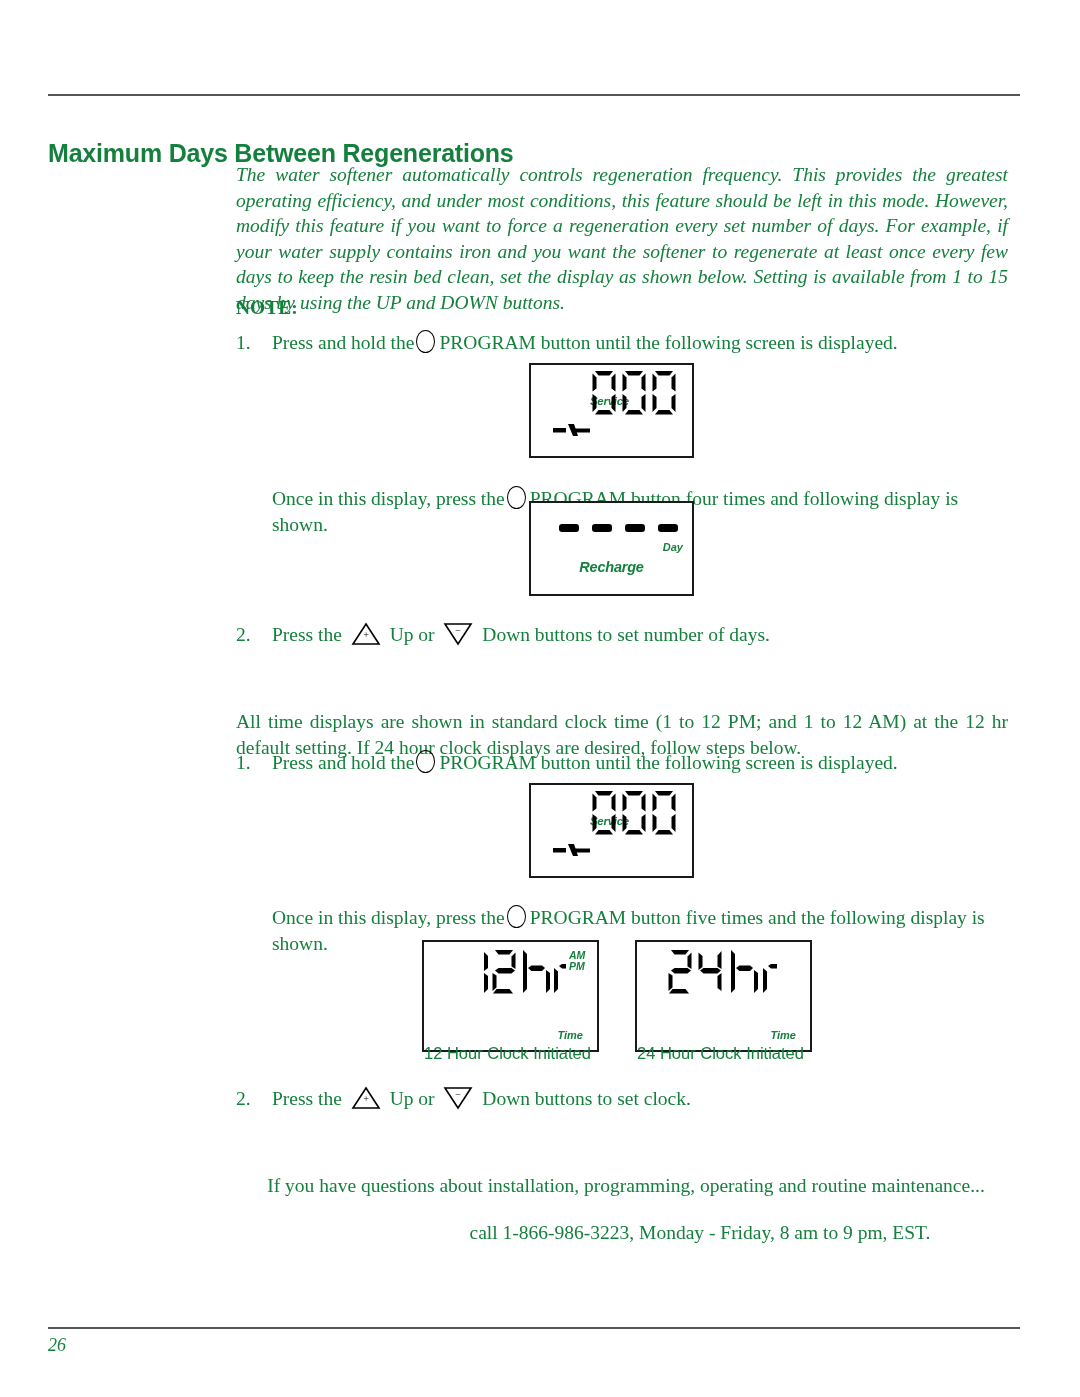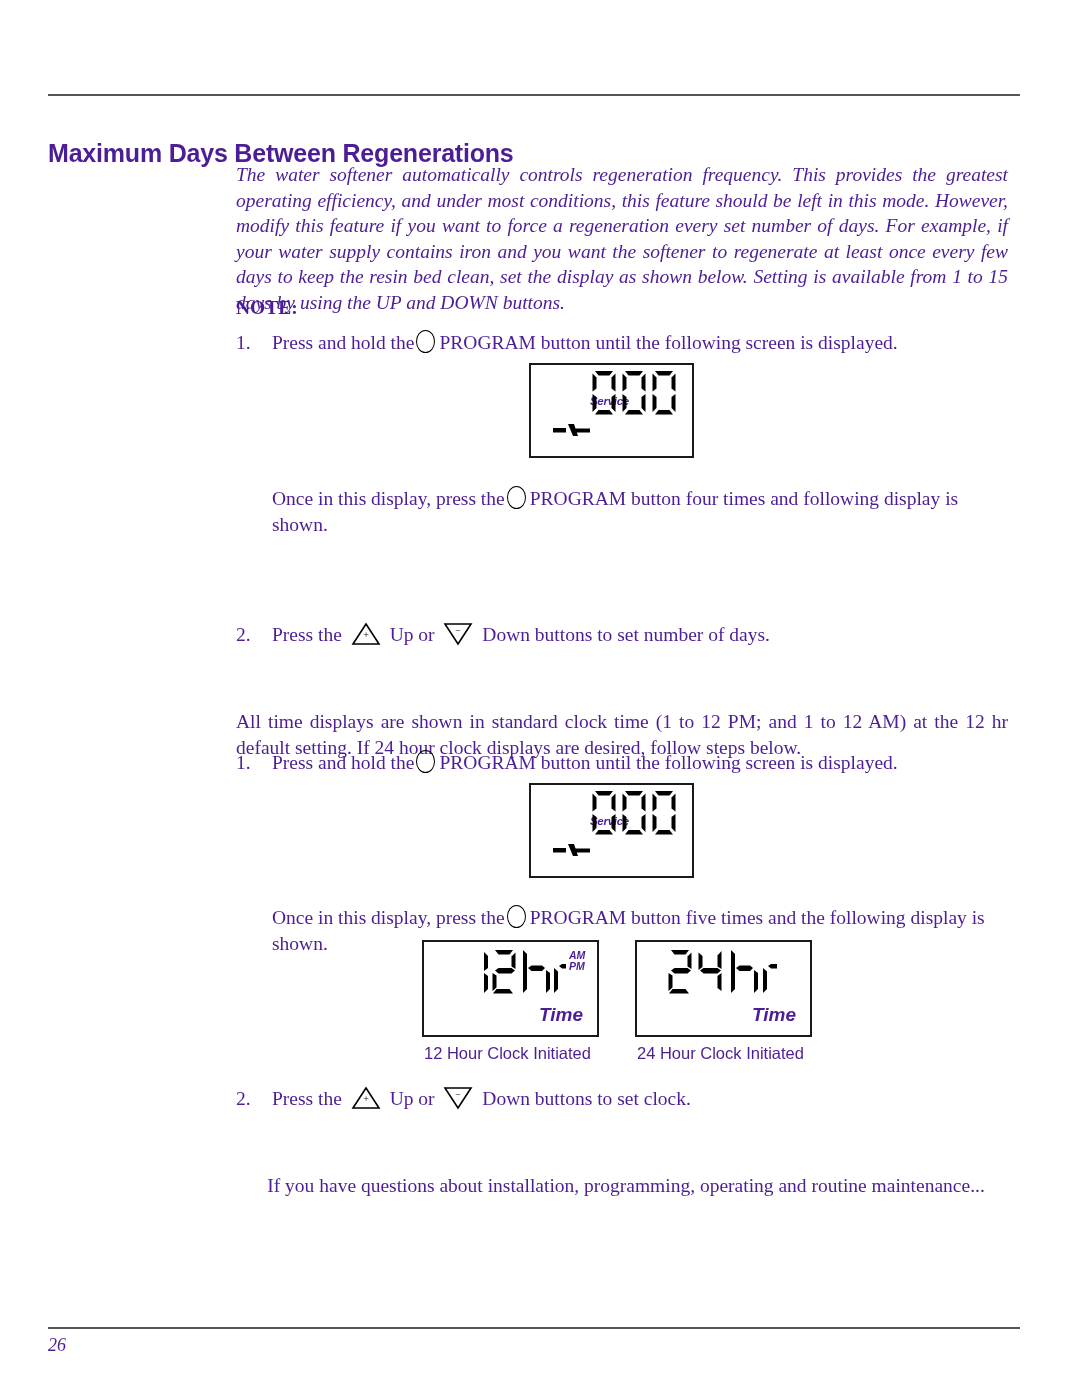--- a/index.html
+++ b/index.html
@@ -6,21 +6,21 @@
     margin: 0;
     padding: 0;
     background: #ffffff;
   }
   .page {
     position: relative;
     width: 1080px;
     height: 1397px;
     background: #ffffff;
     font-family: "Liberation Serif", serif;
-    color: #4c1d95;
+    color: #15803d;
     overflow: hidden;
   }
 
   
   .rule-top {
     position: absolute;
     left: 48px;
     top: 94px;
     width: 972px;
     height: 2px;
@@ -202,21 +202,21 @@
     text-align: center;
     font-family: "Liberation Sans", sans-serif;
     font-weight: bold;
     font-style: italic;
     font-size: 14.5px;
     letter-spacing: -0.2px;
   }
 
   .lcd-clock {
     width: 177px;
-    height: 97px;
+    height: 112px;
     padding-left: 12px;
   }
   #lcd-12hr { left: 422px; top: 940px; }
   #lcd-24hr { left: 635px; top: 940px; }
 
   .lcd-clock-text {
     position: absolute;
     top: 6px;
     display: flex;
     align-items: flex-start;
@@ -233,21 +233,21 @@
     margin-left: 3px;
     margin-top: 2px;
   }
   .lcd-time {
     position: absolute;
     right: 14px;
     bottom: 9px;
     font-family: "Liberation Sans", sans-serif;
     font-weight: bold;
     font-style: italic;
-    font-size: 19px;
+    font-size: 11px;
   }
 
   .lcd-caption {
     position: absolute;
     top: 1044px;
     font-family: "Liberation Sans", sans-serif;
     font-size: 16.5px;
     white-space: nowrap;
   }
   #caption-12 { left: 424px; }
@@ -332,20 +332,30 @@
         <polygon points="15,2 21,2 25,14 20,14" fill="#000"></polygon>
         <rect x="22" y="6.5" width="15" height="4" fill="#000"></rect>
       </svg>
     </div>
   </div>
 
   <div class="para-indent" id="press-four">
     <span>Once in this display, press the</span><span class="icon-circle"></span><span>PROGRAM button four times and following display is shown.</span>
   </div>
 
+  <div class="lcd lcd-recharge">
+    <div class="lcd-dashes">
+      <div class="dash"></div>
+      <div class="dash"></div>
+      <div class="dash"></div>
+      <div class="dash"></div>
+    </div>
+    <div class="lcd-day">Day</div>
+    <div class="lcd-recharge-word">Recharge</div>
+  </div>
 
   <div class="step" id="step2-a">
     <div class="step-num">2.</div>
     <div class="step-body">
       <span>Press the</span>
       <span class="icon-tri">
         <svg width="30" height="24" viewBox="0 0 30 24">
           <polygon points="15,2 28,22 2,22" fill="none" stroke="#000" stroke-width="1.6"></polygon>
           <text x="15" y="16" font-family="Liberation Serif, serif" font-size="10" text-anchor="middle" fill="#000">+</text>
         </svg>
@@ -484,17 +494,18 @@
         <svg width="30" height="24" viewBox="0 0 30 24">
           <polygon points="2,2 28,2 15,22" fill="none" stroke="#000" stroke-width="1.6"></polygon>
           <text x="15" y="12" font-family="Liberation Serif, serif" font-size="10" text-anchor="middle" fill="#000">−</text>
         </svg>
       </span>
       <span>Down buttons to set clock.</span>
     </div>
   </div>
 
   <div class="closing" id="closing-q">If you have questions about installation, programming, operating and routine maintenance...</div>
+  <div class="closing" id="closing-call">call 1-866-986-3223, Monday - Friday, 8 am to 9 pm, EST.</div>
 
   <div class="rule-bottom"></div>
   <div class="page-number">26</div>
 
 </div>
 
 </body></html>

